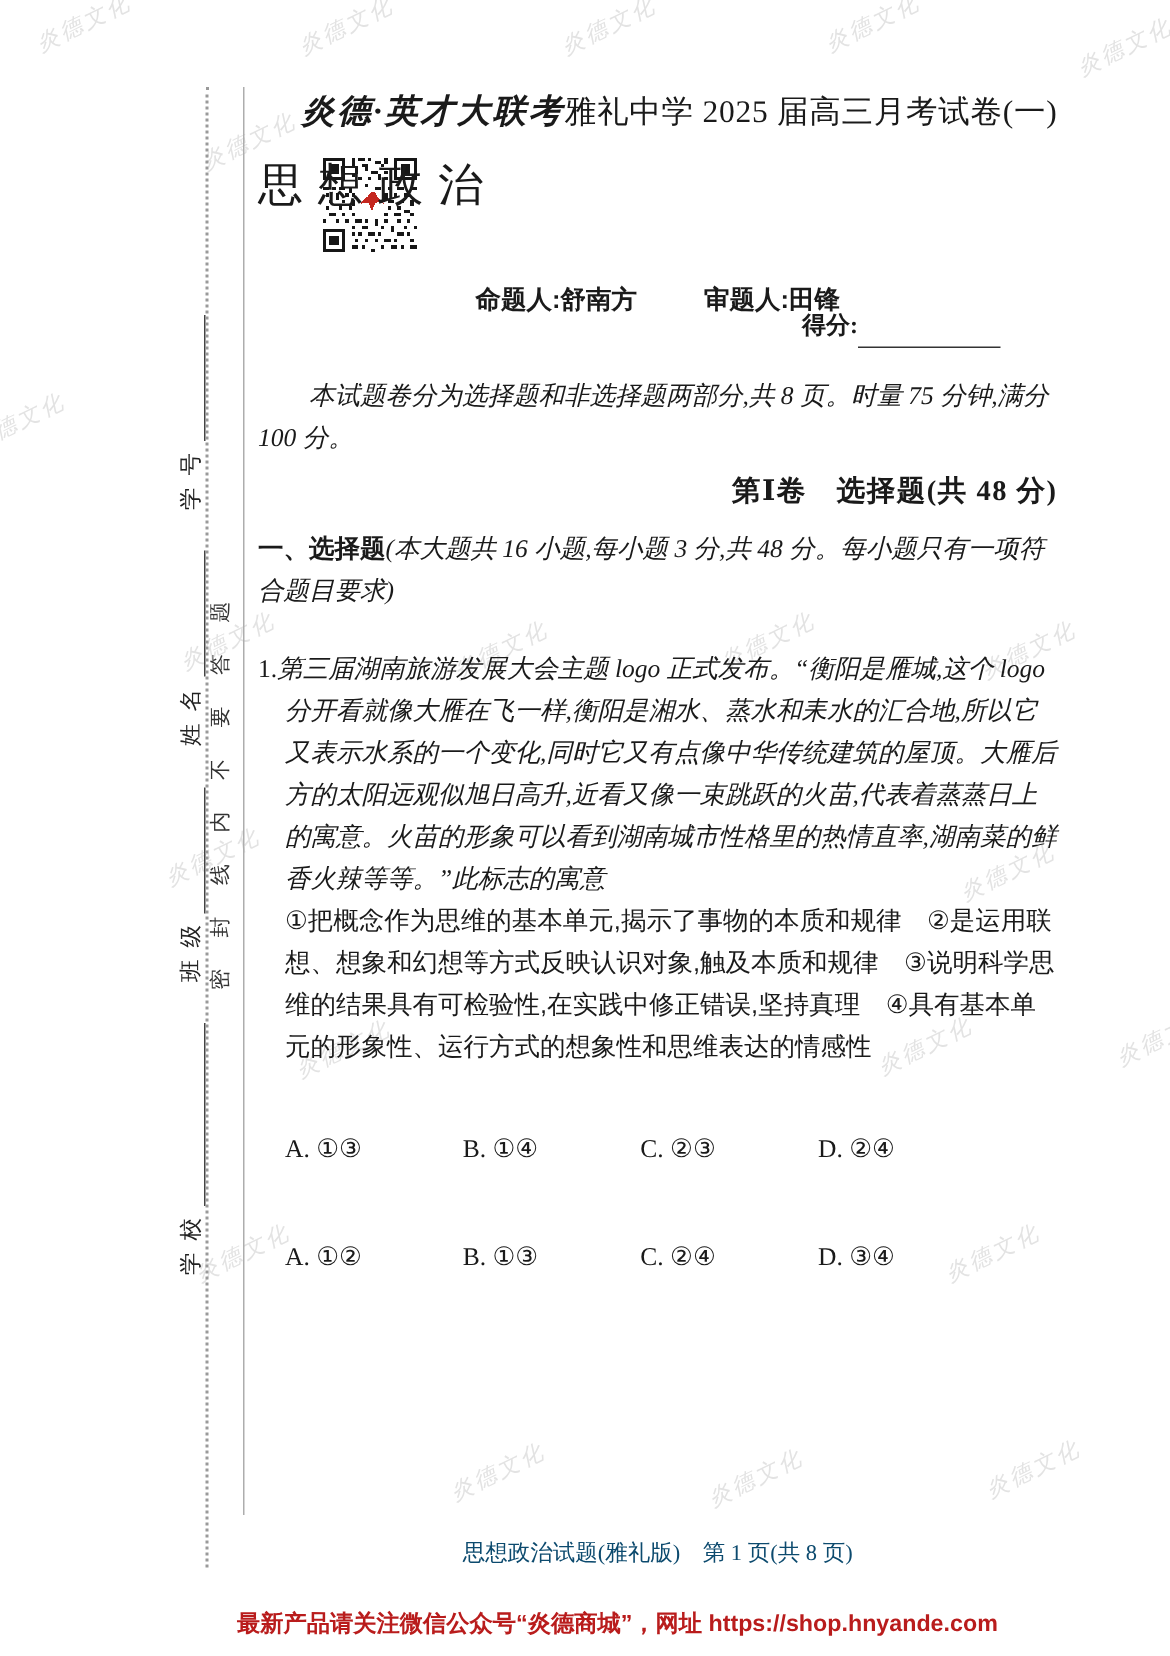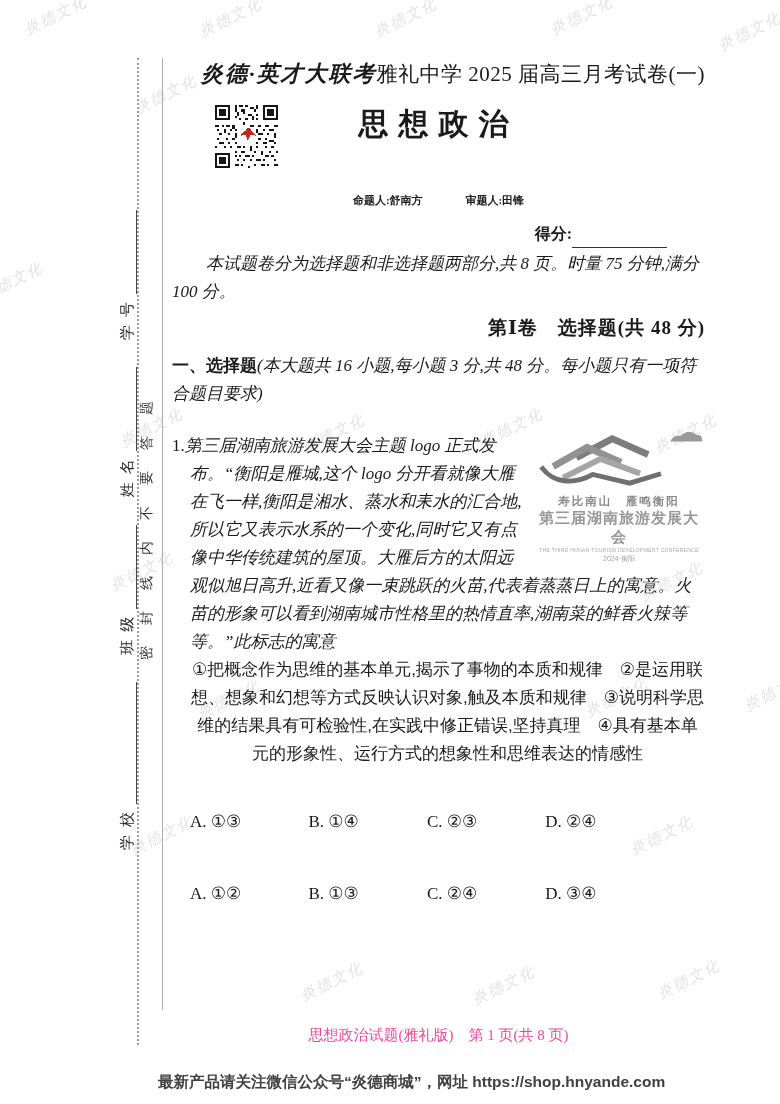--- a/index.html
+++ b/index.html
@@ -18,34 +18,34 @@
   .side-field .lbl{letter-spacing:8px;}
   .side-field .blank{display:inline-block;border-bottom:1px solid #444;height:1.05em;width:84px;}
   .side-field .blank.long{width:122px;}
   .fold-line{position:absolute;left:137px;top:58px;height:987px;width:0;border-left:2px dotted #9a9a9a;}
   .border-line{position:absolute;left:162px;top:58px;height:952px;width:0;border-left:1px solid #adadad;}
   .seal-warning{position:absolute;left:7px;top:508px;width:286px;height:24px;transform:rotate(-90deg);
       font-size:14px;color:#333;letter-spacing:21px;white-space:nowrap;text-align:center;}
 
   
   .content{position:absolute;left:172px;top:60px;width:533px;font-size:17px;line-height:28px;}
-  .hei{font-family:"Liberation Sans","DejaVu Sans",sans-serif;text-align:center;}
+  .hei{font-family:"Liberation Sans","DejaVu Sans",sans-serif;}
   .kai{font-style:italic;}
   p{margin:0;}
 
   
   .header{position:relative;height:190px;}
   .title1{text-align:right;font-size:21px;letter-spacing:.5px;white-space:nowrap;}
   .title1 .series{font-weight:bold;font-size:22px;font-style:italic;letter-spacing:2px;}
   .qr{position:absolute;left:43px;top:45px;width:63px;height:63px;}
-  .subject{position:absolute;left:0;right:0;top:50px;text-align:center;font-size:30px;
-      font-weight:bold;letter-spacing:10px;}
-  .people{position:absolute;left:0;right:0;top:126px;text-align:center;font-size:11px;font-weight:bold;font-family:Liberation Serif, serif;}
+  .subject{position:absolute;left:0;right:0;top:50px;text-align:left;font-size:30px;
+      font-weight:normal;letter-spacing:10px;}
+  .people{position:absolute;left:0;right:0;top:126px;text-align:center;font-size:17px;font-weight:bold;}
   .people span{margin:0 20px;}
-  .score{position:absolute;right:38px;top:160px;font-size:16px;font-weight:bold;}
+  .score{position:absolute;right:38px;top:144px;font-size:16px;font-weight:bold;}
   .score .blank{display:inline-block;width:95px;border-bottom:1px solid #333;height:1em;vertical-align:bottom;}
 
   .intro{text-indent:2em;}
   .sec-heading{text-align:right;font-size:19px;font-weight:bold;margin:8px 0 10px;letter-spacing:1px;}
   .instructions{margin-bottom:7px;}
   .instructions b{font-style:normal;}
 
   
   .question{margin-bottom:6px;}
   .stem{padding-left:18px;text-indent:-18px;margin-top:24px;}
@@ -55,23 +55,23 @@
 
   
   .logo-box{float:right;width:172px;height:114px;margin:-2px 0 4px 8px;text-align:center;
       font-family:"Liberation Sans","DejaVu Sans",sans-serif;line-height:normal;text-indent:0;}
   .logo-slogan{font-size:11.5px;font-weight:bold;color:#8b8b8b;letter-spacing:2px;margin-top:1px;}
   .logo-title{font-size:15px;color:#979797;letter-spacing:1px;font-weight:bold;}
   .logo-sub{font-size:5px;color:#a8a8a8;letter-spacing:.3px;}
   .logo-year{font-size:7px;color:#a2a2a2;margin-top:1px;}
 
   
-  .footer{position:absolute;left:172px;width:533px;top:1026px;text-align:center;font-size:15px;color:#ec4899;}
+  .footer{position:absolute;left:172px;width:533px;top:1026px;text-align:center;font-size:15px;color:#0c4a6e;}
   .banner{position:absolute;left:158px;top:1072px;font-size:15.5px;font-weight:bold;
-      font-family:"Liberation Sans","DejaVu Sans",sans-serif;color:#404040;}
+      font-family:"Liberation Sans","DejaVu Sans",sans-serif;color:#b91c1c;}
 </style>
 </head>
 <body>
 
 <div class="page">
 
   <span class="wm" style="left:22px;top:6px">炎德文化</span>
   <span class="wm" style="left:197px;top:8px">炎德文化</span>
   <span class="wm" style="left:372px;top:8px">炎德文化</span>
   <span class="wm" style="left:548px;top:6px">炎德文化</span>
@@ -243,35 +243,20 @@
 
     <p class="intro kai">本试题卷分为选择题和非选择题两部分,共 8 页。时量 75 分钟,满分 100 分。</p>
 
     <div class="sec-heading">第Ⅰ卷　选择题(共 48 分)</div>
 
     <p class="instructions">
       <b class="hei">一、选择题</b><span class="kai">(本大题共 16 小题,每小题 3 分,共 48 分。每小题只有一项符合题目要求)</span>
     </p>
 
     <div class="question">
-      <div class="logo-box">
-        <svg viewBox="0 0 170 60" width="170" height="58">
-          <g fill="none" stroke-linecap="square">
-            <path d="M44 27 L78 9 L112 24" stroke="#7d7d7d" stroke-width="7"></path>
-            <path d="M20 36 L52 18 L84 32" stroke="#929292" stroke-width="7"></path>
-            <path d="M30 48 L66 30 L104 44" stroke="#a5a5a5" stroke-width="6"></path>
-            <path d="M6 40 C18 56 40 56 58 46 L96 55 L126 46" stroke="#6f6f6f" stroke-width="5"></path>
-          </g>
-          <path d="M138 12 q3 -7 11 -6 q8 -8 16 -1 q7 0 6 7 z" fill="#9a9a9a"></path>
-        </svg>
-        <div class="logo-slogan">寿比南山　雁鸣衡阳</div>
-        <div class="logo-title">第三届湖南旅游发展大会</div>
-        <div class="logo-sub">THE THIRD HUNAN TOURISM DEVELOPMENT CONFERENCE</div>
-        <div class="logo-year">2024·衡阳</div>
-      </div>
       <p class="stem kai">
         <span class="qnum" style="font-style:normal">1.</span><span>第三届湖南旅游发展大会主题 logo 正式发布。“衡阳是雁城,这个 logo 分开看就像大雁在飞一样,衡阳是湘水、蒸水和耒水的汇合地,所以它又表示水系的一个变化,同时它又有点像中华传统建筑的屋顶。大雁后方的太阳远观似旭日高升,近看又像一束跳跃的火苗,代表着蒸蒸日上的寓意。火苗的形象可以看到湖南城市性格里的热情直率,湖南菜的鲜香火辣等等。”此标志的寓意</span>
       </p>
       <p class="items hei">①把概念作为思维的基本单元,揭示了事物的本质和规律　②是运用联想、想象和幻想等方式反映认识对象,触及本质和规律　③说明科学思维的结果具有可检验性,在实践中修正错误,坚持真理　④具有基本单元的形象性、运行方式的想象性和思维表达的情感性</p>
       <div class="options">
         <span class="opt">A. ①③</span>
         <span class="opt">B. ①④</span>
         <span class="opt">C. ②③</span>
         <span class="opt">D. ②④</span>
       </div>

